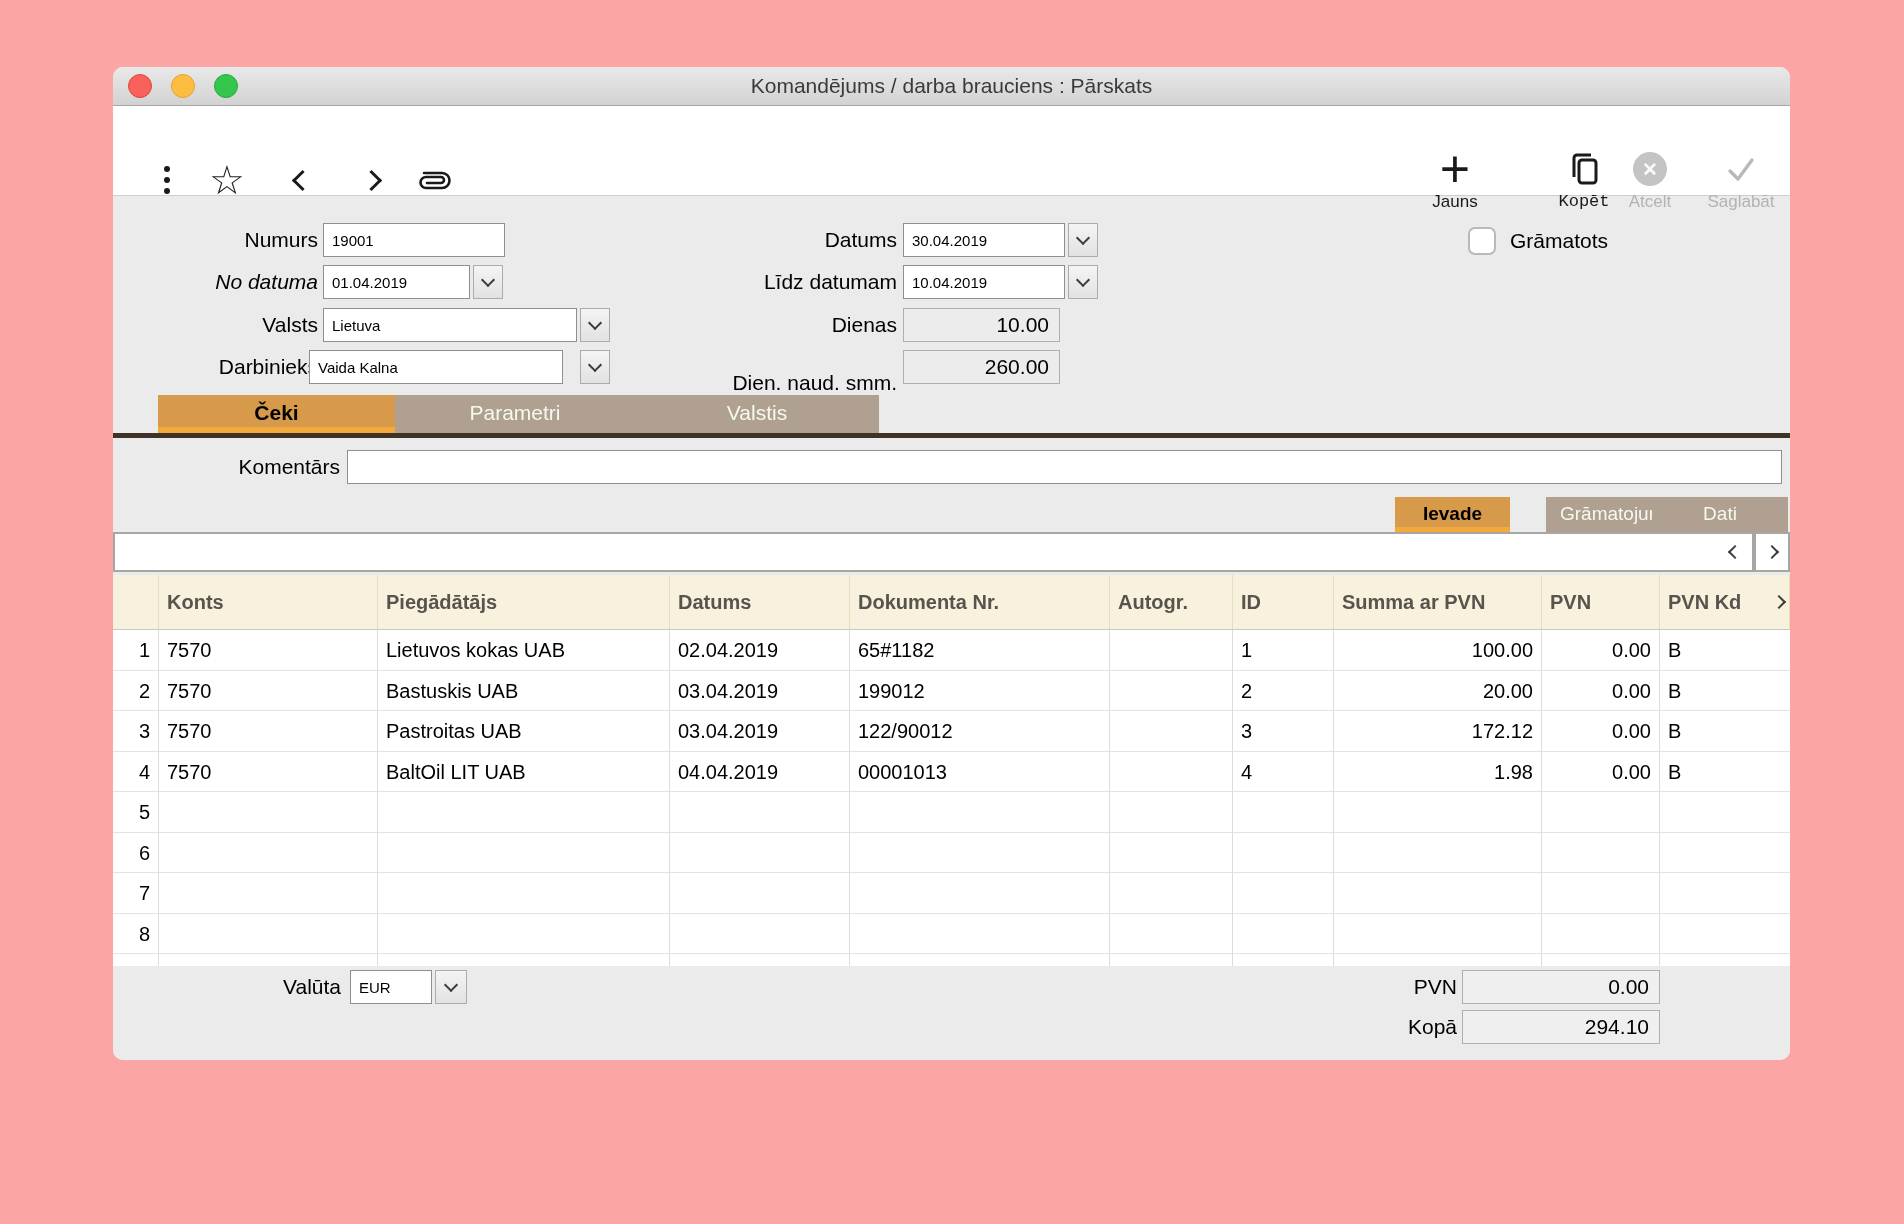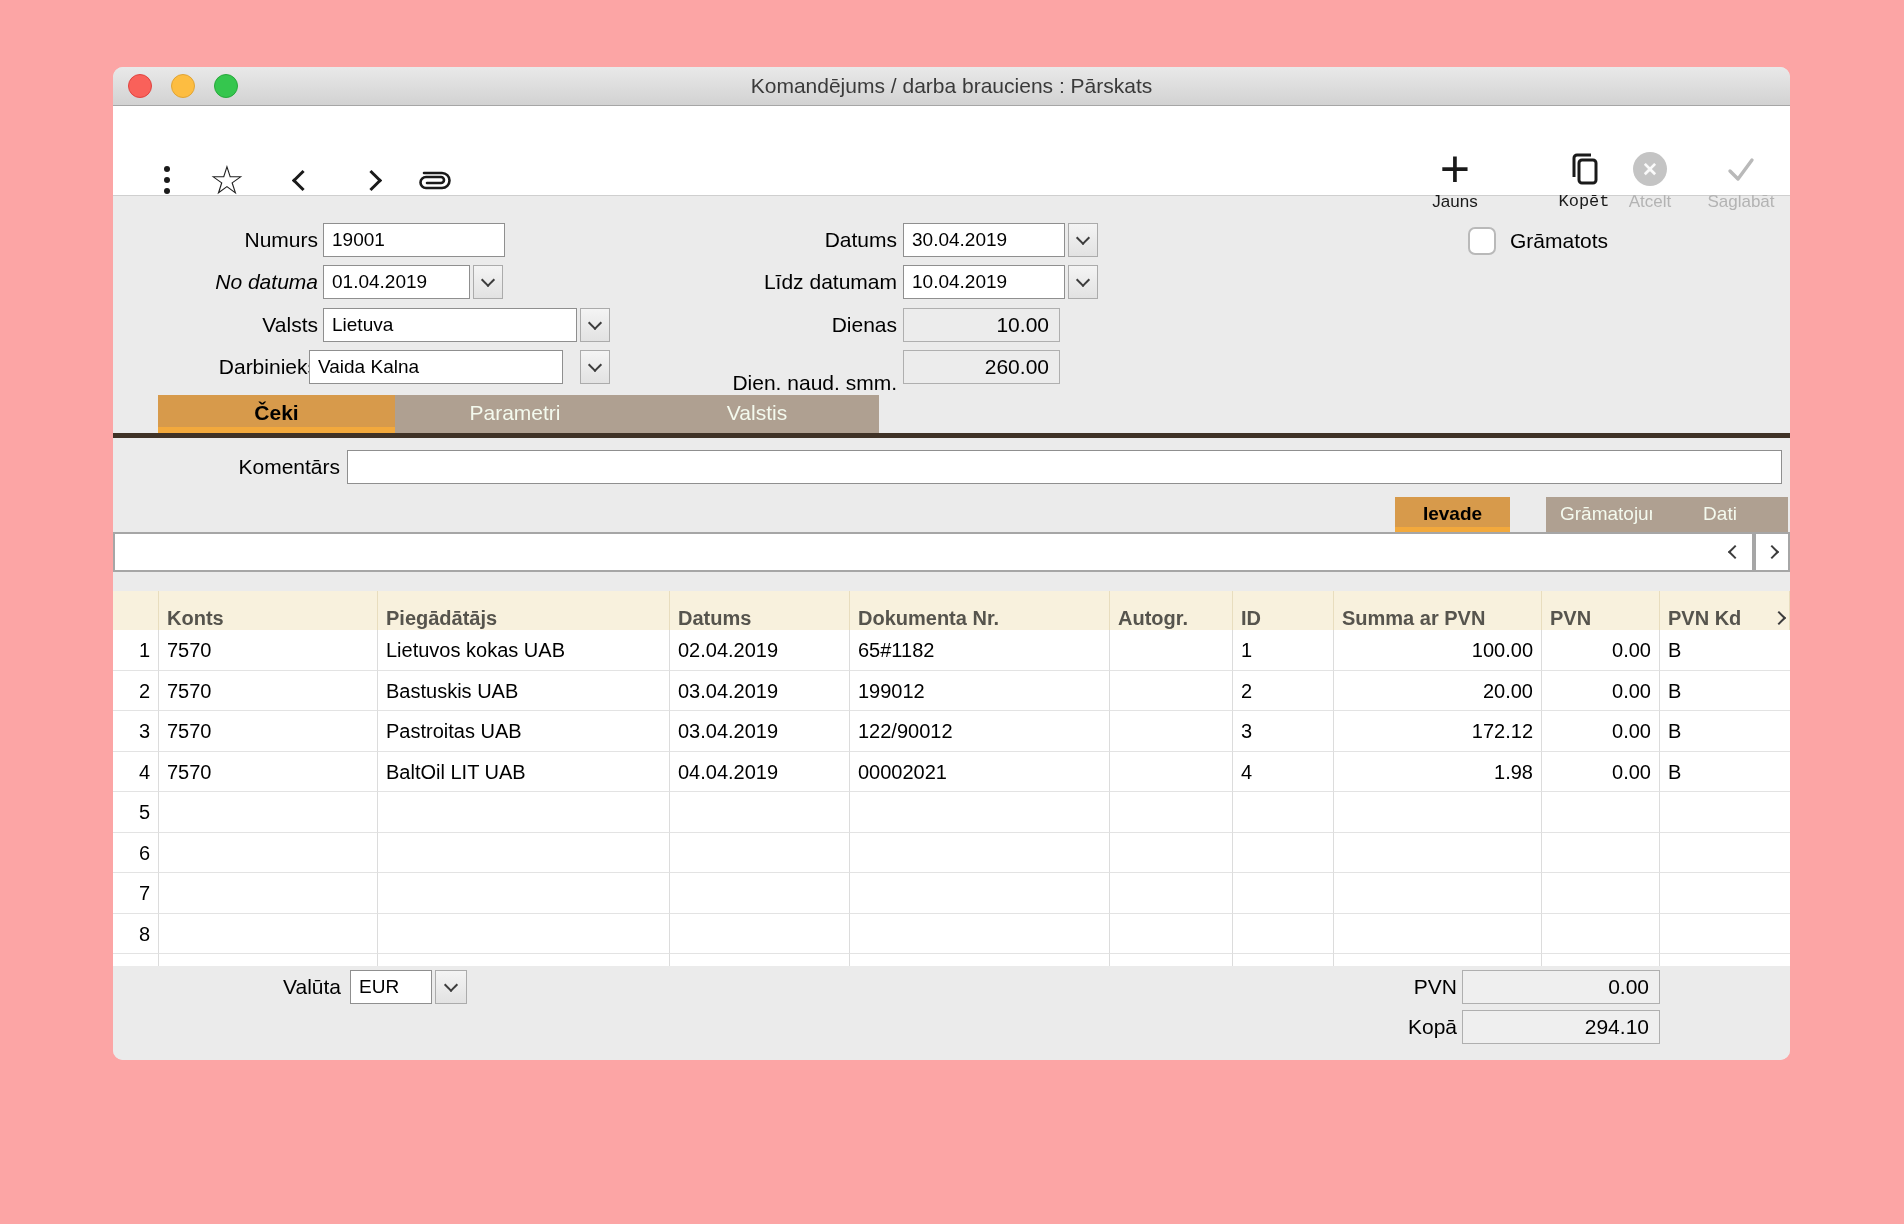--- a/index.html
+++ b/index.html
@@ -39,21 +39,21 @@
   .action.enabled .lbl{color:#1A1A1A;}
   .action.disabled .lbl{color:#B3B3B3;}
   .a-jauns{left:1300px;} .a-kopet{left:1429px;font-family:Liberation Mono, monospace;} .a-atcelt{left:1495px;} .a-saglabat{left:1586px;}
   .plus{font-size:52px;font-weight:300;color:#1A1A1A;line-height:36px;}
   .cancel-circle{width:34px;height:34px;border-radius:50%;background:#C4C4C4;color:#FAFAFA;
                  font-size:19px;font-weight:bold;display:flex;align-items:center;justify-content:center;}
 
   
   .flabel{position:absolute;height:34px;line-height:34px;font-size:21px;color:#000;text-align:right;}
   .tinput{position:absolute;height:34px;box-sizing:border-box;background:#fff;border:1.5px solid #8F8F8F;
-          font-size:19px;font-family:"Liberation Sans",sans-serif;padding:0 8px;color:#000;outline:none;}
+          font-size:15px;font-family:"Liberation Sans",sans-serif;padding:0 8px;color:#000;outline:none;}
   .ro{position:absolute;height:34px;line-height:32px;box-sizing:border-box;background:#ECECEC;
       border:1.5px solid #AFAFAF;font-size:21px;color:#000;text-align:right;padding:0 10px;}
   .combo-btn{position:absolute;width:30px;height:34px;box-sizing:border-box;background:linear-gradient(#F4F4F4,#E2E2E2);
              border:1.5px solid #ABABAB;display:flex;align-items:center;justify-content:center;cursor:default;}
   .combo-btn .chev.sm{margin-top:-4px;}
   .checkbox{position:absolute;left:1355px;top:160px;width:28px;height:28px;background:#fff;
             border:2px solid #B9B9B9;border-radius:7px;box-sizing:border-box;}
 
   
   .tab{position:absolute;top:328px;height:38px;line-height:36px;text-align:center;font-size:21px;cursor:default;}
@@ -71,21 +71,21 @@
   
   .strip{position:absolute;top:465px;height:40px;box-sizing:border-box;background:#fff;border:2px solid #A6A6A6;}
   .strip-main{left:0;width:1641px;}
   .strip-next{left:1641px;width:36px;}
   .strip .chevbox{position:absolute;top:0;bottom:0;display:flex;align-items:center;justify-content:center;width:100%;}
   .strip-main .chevbox{justify-content:flex-end;padding-right:12px;box-sizing:border-box;}
 
   
   .thead{position:absolute;left:0;top:508px;width:1677px;height:55px;background:#F8F1DD;
          border-bottom:1px solid #C9C9C9;display:grid;box-sizing:border-box;
-         grid-template-columns:46px 219px 292px 180px 260px 123px 101px 208px 118px 130px;margin-top:16px;}
+         grid-template-columns:46px 219px 292px 180px 260px 123px 101px 208px 118px 130px;}
   .thcell{border-right:1px solid #E8DDBE;line-height:54px;font-size:20px;font-weight:bold;color:#56544D;
           padding:0 8px;overflow:hidden;white-space:nowrap;}
   .thcell:last-child{border-right:none;}
   .th-scroll{position:absolute;right:6px;top:22px;}
   .tbody{position:absolute;left:0;top:563px;width:1677px;height:336px;background:#fff;overflow:hidden;}
   .trow{display:grid;grid-template-columns:46px 219px 292px 180px 260px 123px 101px 208px 118px 130px;
         height:40.5px;box-sizing:border-box;}
   .tcell{border-right:1px solid #DCDCDC;border-bottom:1px solid #E3E3E3;line-height:40px;font-size:20px;
          color:#000;padding:0 8px;overflow:hidden;white-space:nowrap;}
   .tcell:last-child{border-right:none;}
@@ -273,21 +273,21 @@
           <div class="tcell">3</div>
           <div class="tcell num">172.12</div>
           <div class="tcell num">0.00</div>
           <div class="tcell">B</div>
         </div>
         <div class="trow">
           <div class="tcell num">4</div>
           <div class="tcell">7570</div>
           <div class="tcell">BaltOil LIT UAB</div>
           <div class="tcell">04.04.2019</div>
-          <div class="tcell">00002021</div>
+          <div class="tcell">00001013</div>
           <div class="tcell"></div>
           <div class="tcell">4</div>
           <div class="tcell num">1.98</div>
           <div class="tcell num">0.00</div>
           <div class="tcell">B</div>
         </div>
         <div class="trow">
           <div class="tcell num">5</div>
           <div class="tcell"></div>
           <div class="tcell"></div>

